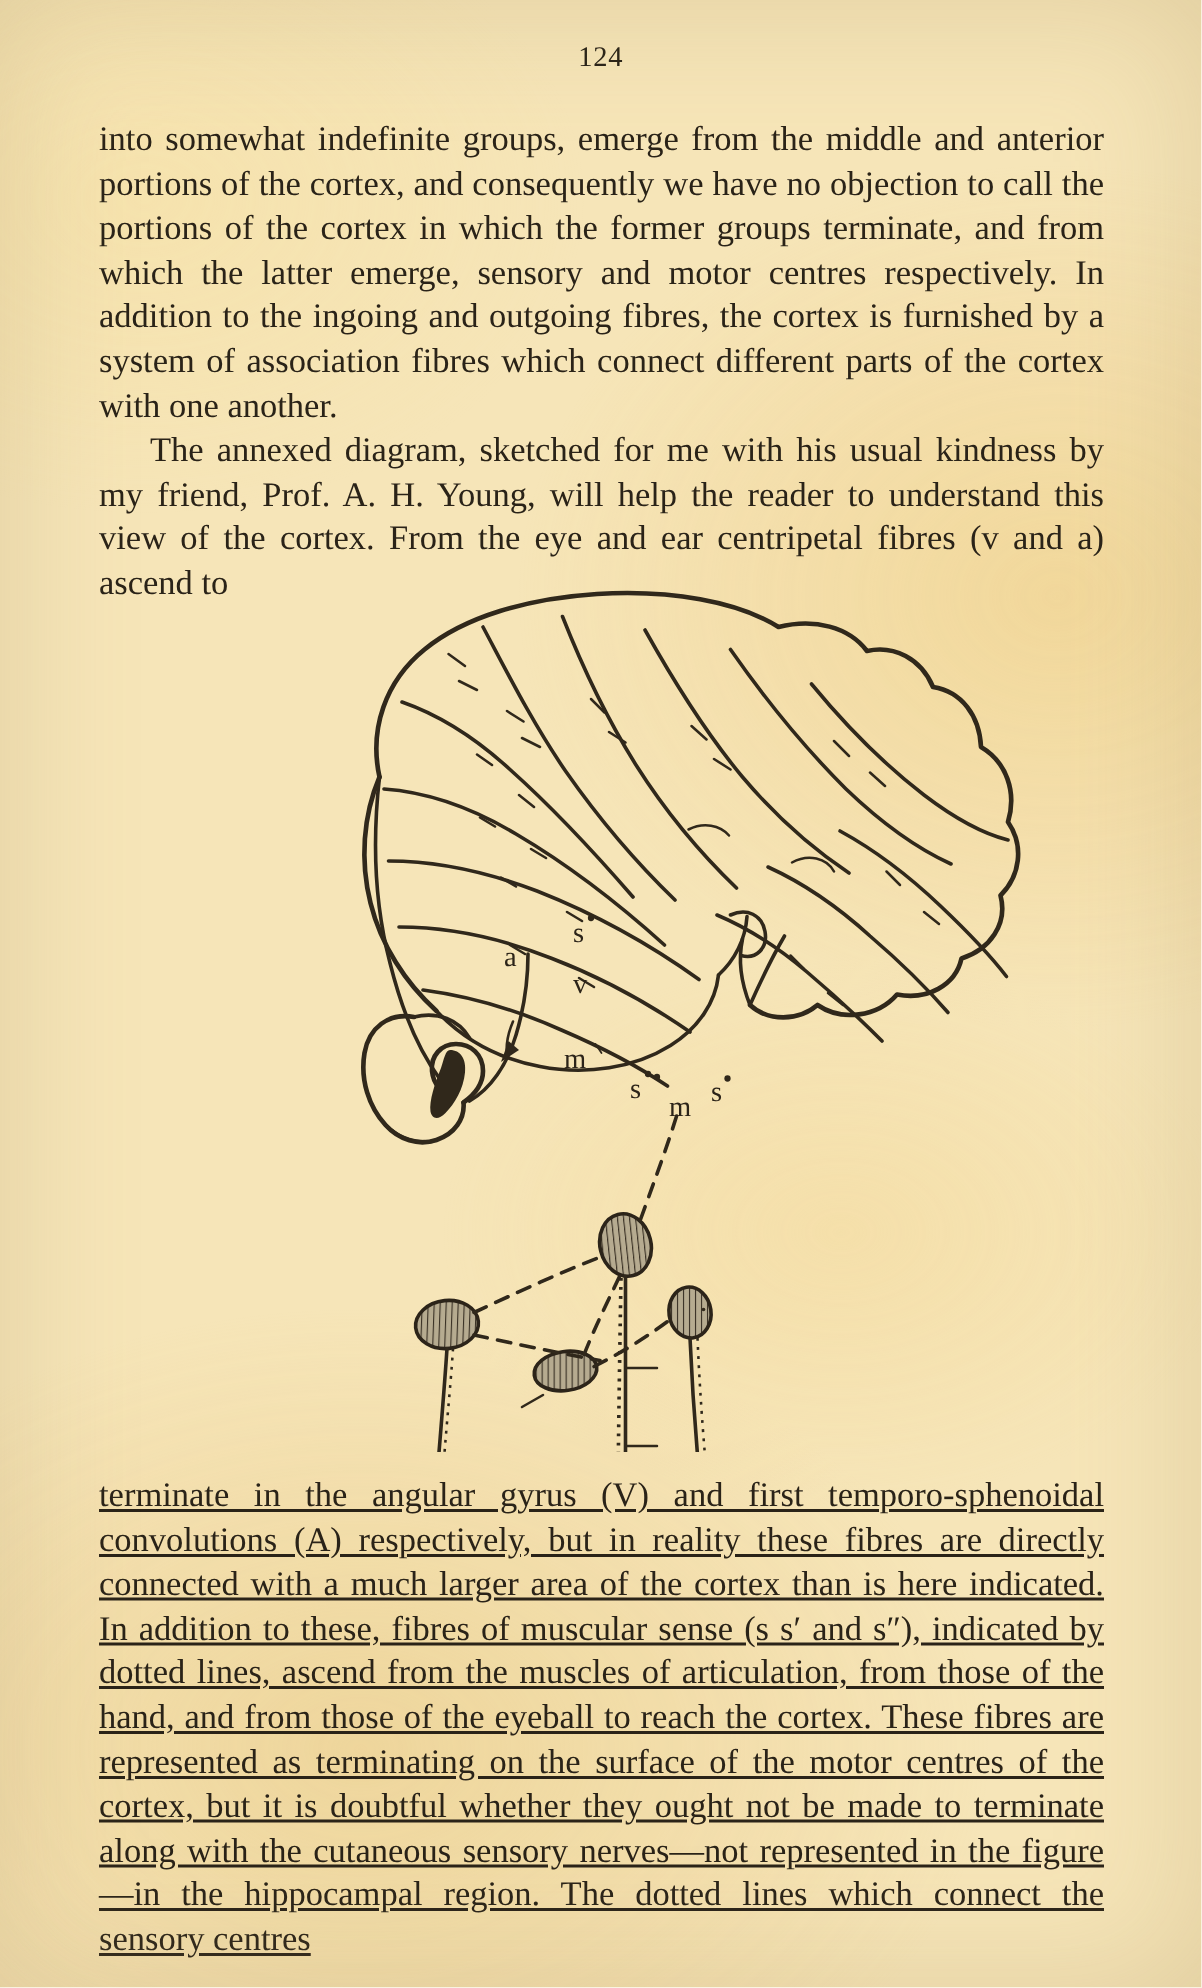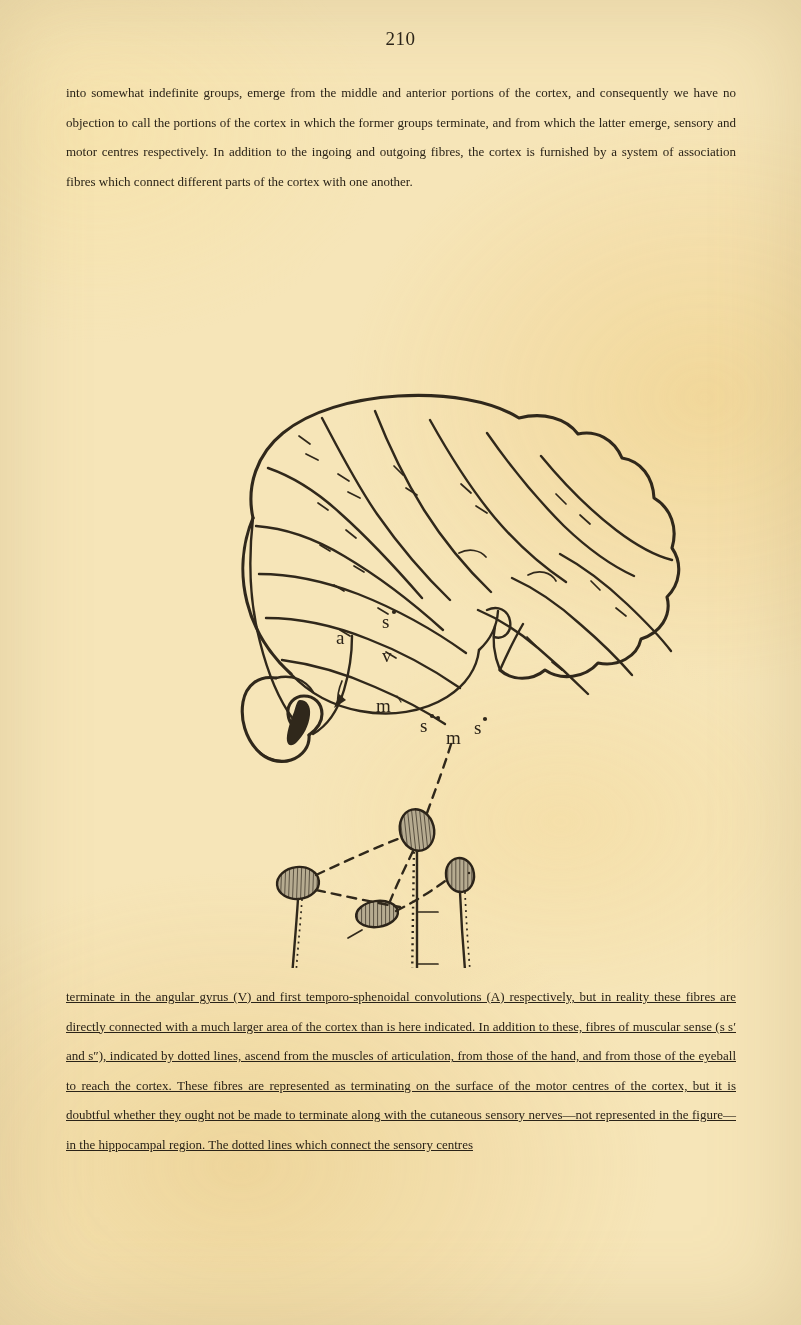--- a/index.html
+++ b/index.html
@@ -44,21 +44,21 @@
     text-align: center;
     font-size: 19px;
     letter-spacing: 0.5px;
     color: #262016;
   }
 
   .textblock {
     position: absolute;
     left: 66px;
     width: 670px;
-    font-size: 13px;
+    font-size: 23px;
     line-height: 29.6px;
     text-align: justify;
     text-justify: inter-word;
     color: #2a2318;
   }
   #text-top { top: 78px; }
   #text-bottom { top: 982px; text-decoration: underline; }
 
   .textblock p { margin: 0; }
   .textblock p.indent { text-indent: 34px; }
@@ -87,24 +87,25 @@
     fill: #2c2419;
   }
 </style>
 </head>
 <body>
 
 <div id="page">
 
   <div id="paper-grain"></div>
 
-  <div class="page-number">210</div>
+  <div class="page-number">124</div>
 
   <div class="textblock" id="text-top">
     <p>into somewhat indefinite groups, emerge from the middle and anterior portions of the cortex, and consequently we have no objection to call the portions of the cortex in which the former groups terminate, and from which the latter emerge, sensory and motor centres respectively. In addition to the ingoing and outgoing fibres, the cortex is furnished by a system of association fibres which connect different parts of the cortex with one another.</p>
+    <p class="indent">The annexed diagram, sketched for me with his usual kindness by my friend, Prof. A. H. Young, will help the reader to understand this view of the cortex.   From the eye and ear centripetal fibres (v and a) ascend to</p>
   </div>
 
   <div class="figure">
     <svg width="801" height="590" viewBox="0 0 801 590" xmlns="http://www.w3.org/2000/svg">
 
       <g>
         <path class="ink ink-thick" d="M253 140
                  C246 108, 257 76, 283 55
                  C310 33, 352 21, 398 18
                  C447 15, 492 23, 519 40

